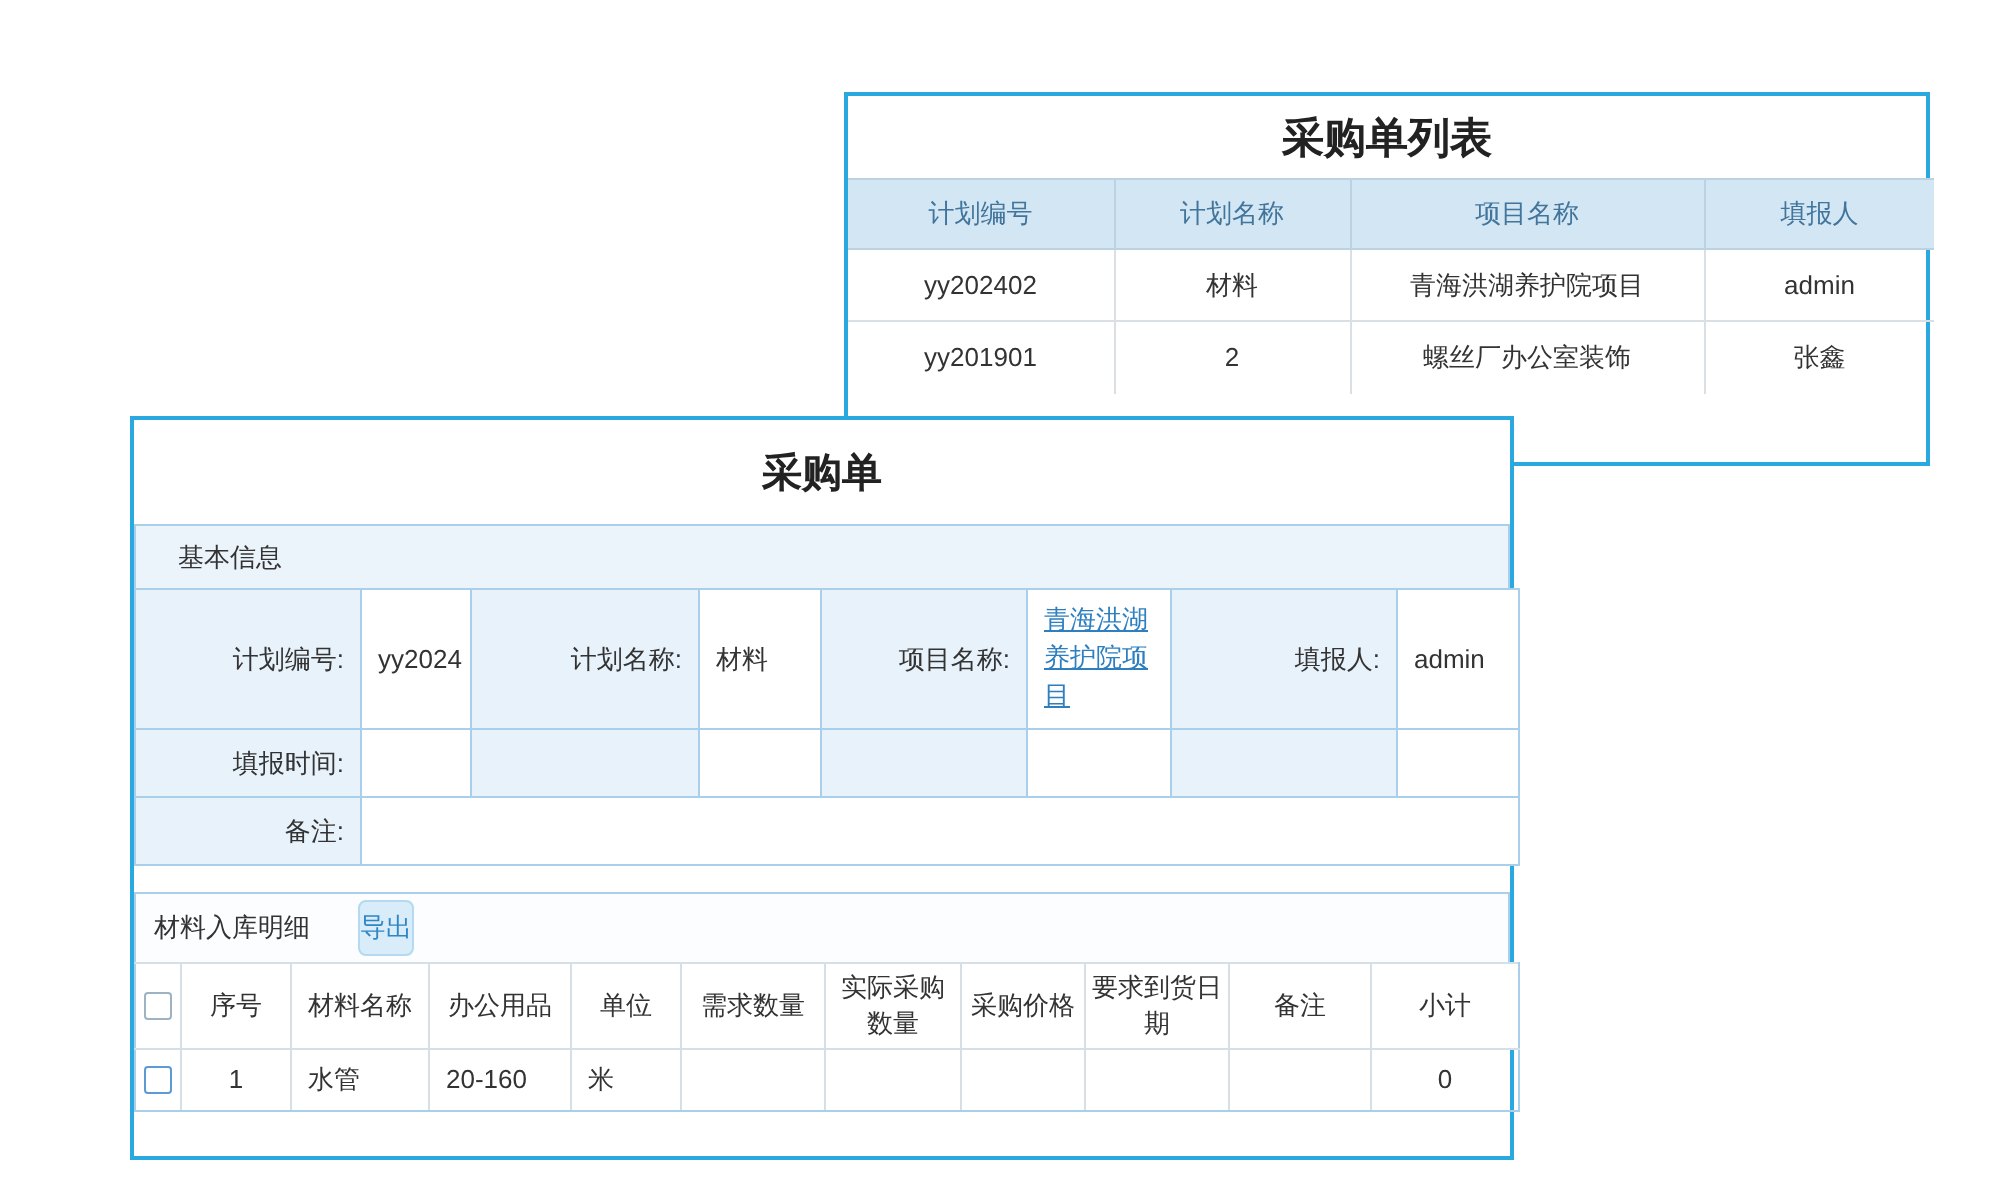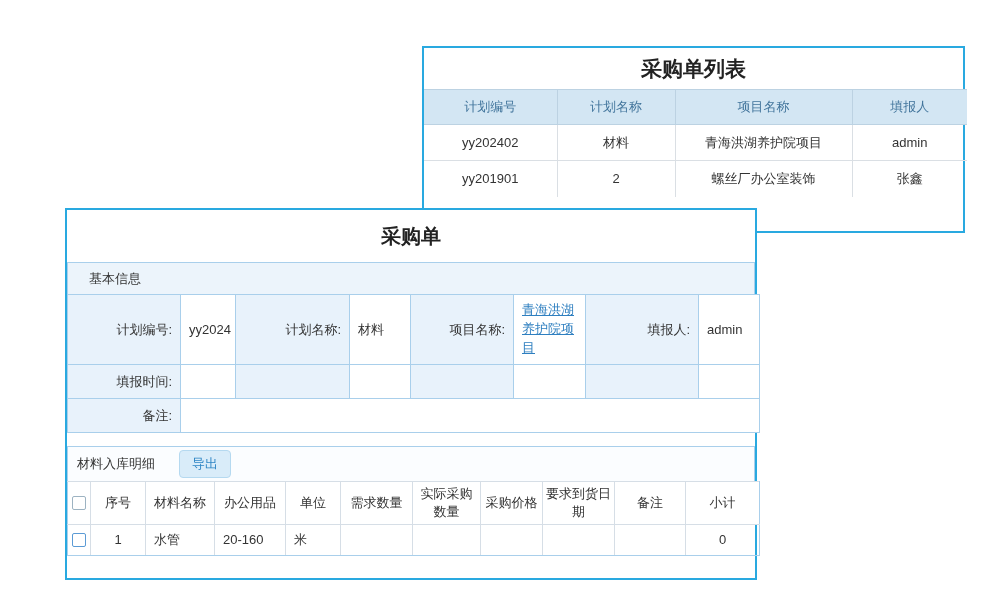--- a/index.html
+++ b/index.html
@@ -49,21 +49,21 @@
   .form-table td{border:1px solid var(--form-border);font-size:13px;height:34px;
     padding:4px 8px;background:#fff;vertical-align:middle;}
   .form-table .lbl{background:var(--label-bg);text-align:right;white-space:nowrap;}
   .form-table tr.tall td{height:70px;}
   .proj-link{color:var(--link);text-decoration:underline;line-height:1.45;
     word-break:break-all;display:inline-block;cursor:pointer;}
   .sec2{margin-top:13px;}
   .sec2-bar{height:35px;display:flex;align-items:center;gap:24px;padding-left:9px;
     font-size:13px;background:#fbfdff;border:1px solid var(--form-border);border-bottom:none;}
   .export-btn{font-size:13px;color:var(--btn-text);background:var(--btn-bg);
-    border:1px solid var(--btn-border);border-radius:4px;padding:4px 12px;cursor:pointer;
+    border:1px solid var(--btn-border);border-radius:4px;padding:4px 0;cursor:pointer;
     font-family:inherit;}
   .detail-table td{border:1px solid var(--detail-border);font-size:13px;
     text-align:center;vertical-align:middle;line-height:1.4;padding:3px 2px;}
   .detail-table tr.hdr td{height:39px;background:#fff;}
   .detail-table tr.data td{height:31px;}
   .detail-table td.l{text-align:left;padding-left:8px;}
   .detail-table tr td:first-child{border-left:1px solid var(--form-border);}
   .detail-table tr td:last-child{border-right:1px solid var(--form-border);}
   .detail-table tr.data td{border-bottom:1px solid var(--form-border);}
   .cbx{width:14px;height:14px;border-radius:2px;margin:0 auto;background:#fff;cursor:pointer;}

